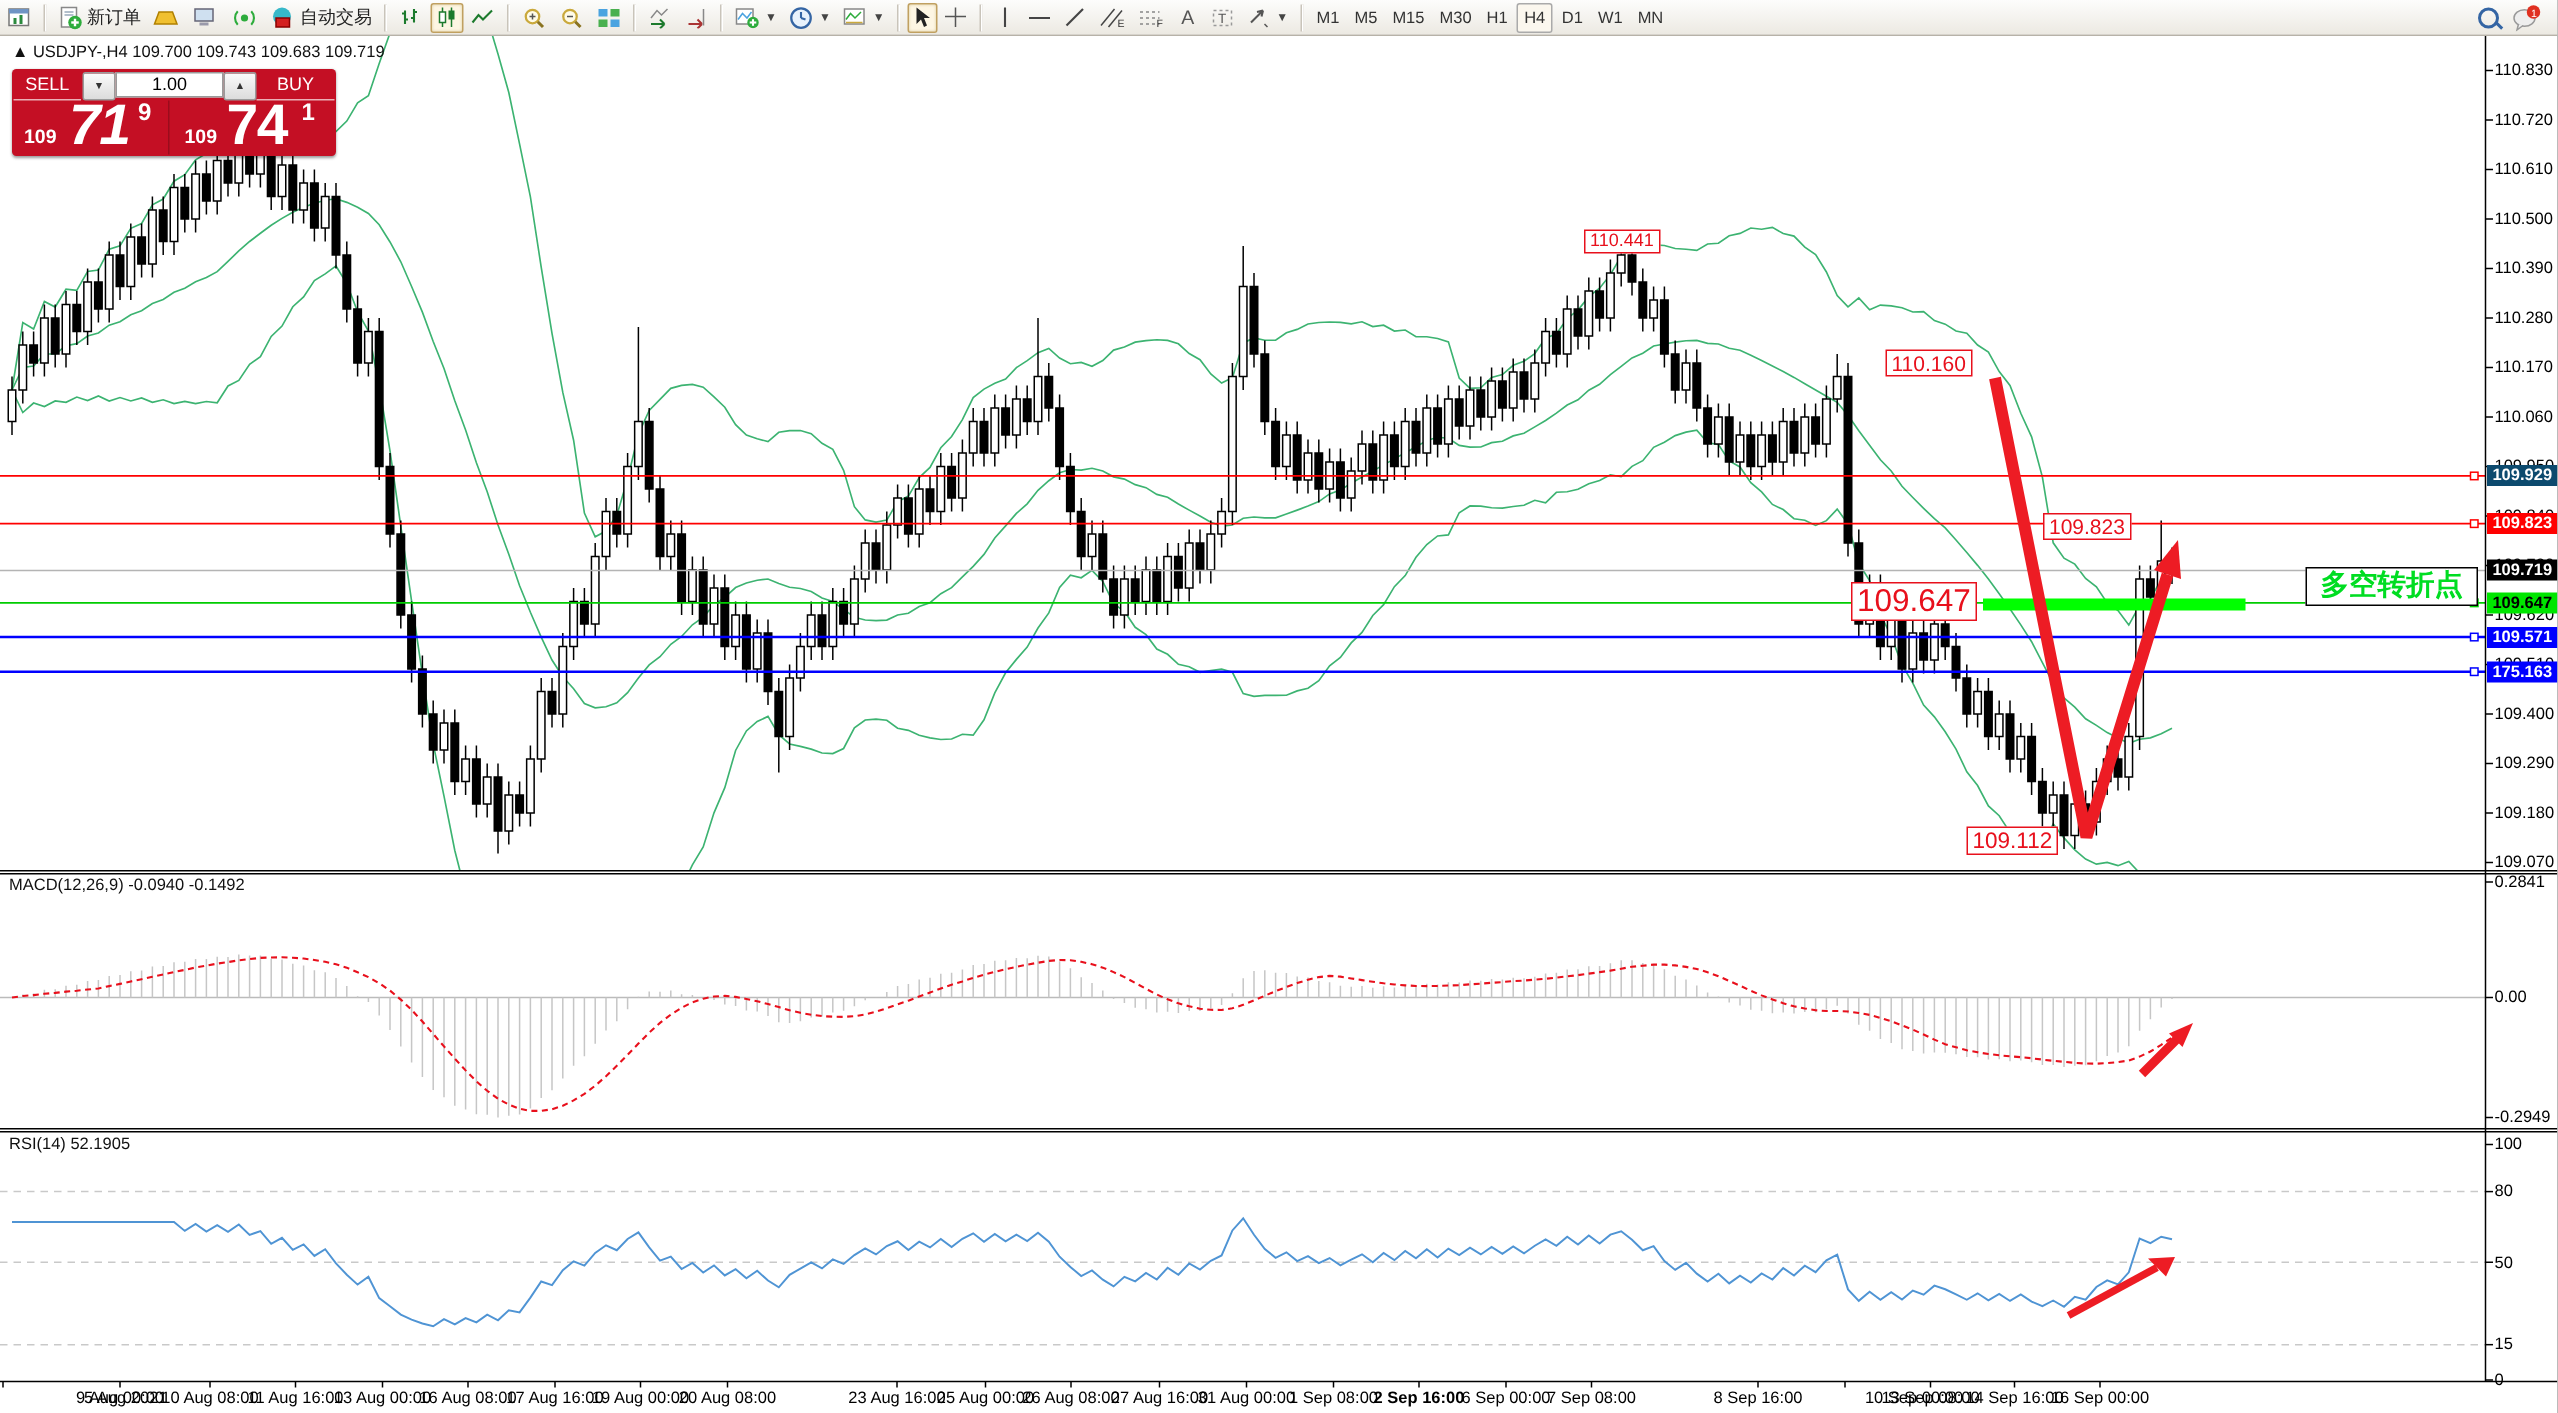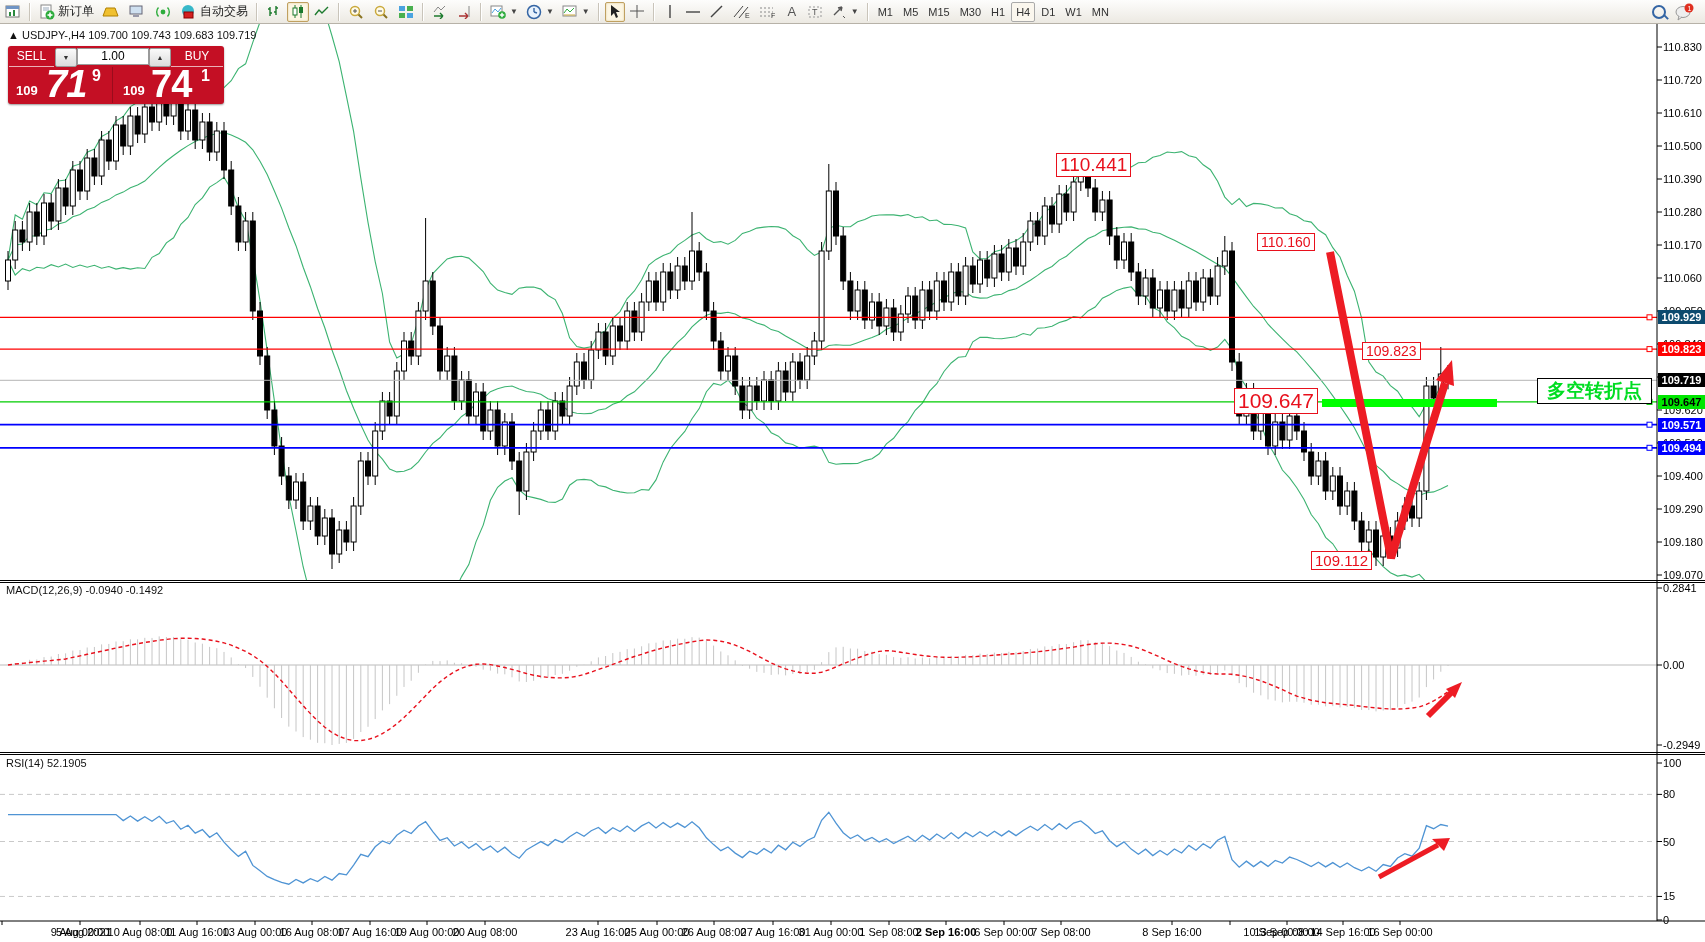--- a/index.html
+++ b/index.html
@@ -995,21 +995,21 @@
       <div class="px-tick" style="top: 437px;">109.510</div>
       <div class="px-tick" style="top: 470px;">109.400</div>
       <div class="px-tick" style="top: 503px;">109.290</div>
       <div class="px-tick" style="top: 536px;">109.180</div>
       <div class="px-tick" style="top: 569px;">109.070</div>
       <div class="pxbadge" style="top: 310.3px; background: #0c4a6e; color: rgb(255, 255, 255);">109.929</div>
       <div class="pxbadge" style="top: 342.1px; background: rgb(255, 0, 0); color: rgb(255, 255, 255);">109.823</div>
       <div class="pxbadge" style="top: 373.3px; background: rgb(0, 0, 0); color: rgb(255, 255, 255);">109.719</div>
       <div class="pxbadge" style="top: 394.9px; background: rgb(0, 230, 0); color: rgb(0, 0, 0);">109.647</div>
       <div class="pxbadge" style="top: 417.7px; background: rgb(0, 0, 255); color: rgb(255, 255, 255);">109.571</div>
-      <div class="pxbadge" style="top: 440.8px; background: rgb(0, 0, 255); color: rgb(255, 255, 255);">109.494</div>
+      <div class="pxbadge" style="top: 440.8px; background: rgb(0, 0, 255); color: rgb(255, 255, 255);">175.163</div>
       <div class="px-tick" style="top: 582px;">0.2841</div>
       <div class="px-tick" style="top: 659px;">0.00</div>
       <div class="px-tick" style="top: 739px;">-0.2949</div>
       <div class="px-tick" style="top: 757px;">100</div>
       <div class="px-tick" style="top: 788.4px;">80</div>
       <div class="px-tick" style="top: 835.5px;">50</div>
       <div class="px-tick" style="top: 890.45px;">15</div>
       <div class="px-tick" style="top: 914px;">0</div>
       <div class="t-label" style="left: 20px; padding-left: 36px;">5 Aug 2021</div>
       <div class="t-label" style="left: 40px; width: 80px; text-align: center;">9 Aug 00:00</div>
@@ -1027,21 +1027,21 @@
       <div class="t-label" style="left: 791px; width: 80px; text-align: center;">31 Aug 00:00</div>
       <div class="t-label" style="left: 849px; width: 80px; text-align: center;">1 Sep 08:00</div>
       <div class="t-label" style="left: 906px; width: 80px; text-align: center; font-weight: bold;">2 Sep 16:00</div>
       <div class="t-label" style="left: 964px; width: 80px; text-align: center;">6 Sep 00:00</div>
       <div class="t-label" style="left: 1021px; width: 80px; text-align: center;">7 Sep 08:00</div>
       <div class="t-label" style="left: 1132px; width: 80px; text-align: center;">8 Sep 16:00</div>
       <div class="t-label" style="left: 1190px; width: 80px; text-align: center; padding-left: 46px;">10 Sep 00:00</div>
       <div class="t-label" style="left: 1247px; width: 80px; text-align: center;">13 Sep 08:00</div>
       <div class="t-label" style="left: 1303px; width: 80px; text-align: center;">14 Sep 16:00</div>
       <div class="t-label" style="left: 1360px; width: 80px; text-align: center;">16 Sep 00:00</div>
-      <div class="ann" style="left: 1056px; top: 153px; font-size: 19px;">110.441</div>
+      <div class="ann" style="left: 1056px; top: 153px; font-size: 12px;">110.441</div>
       <div class="ann" style="left: 1257px; top: 233px; font-size: 14px;">110.160</div>
       <div class="ann" style="left: 1362px; top: 342px; font-size: 14px;">109.823</div>
       <div class="ann" style="left: 1234px; top: 388px; font-size: 21px;">109.647</div>
       <div class="ann" style="left: 1311px; top: 551px; font-size: 15px;">109.112</div>
     </div>
 
   <div id="trade">
     <div class="row1">
       <div class="tr-btn" style="left:1px;width:45px;">SELL</div>
       <div class="spinbtn" style="left:47px;">▼</div>

